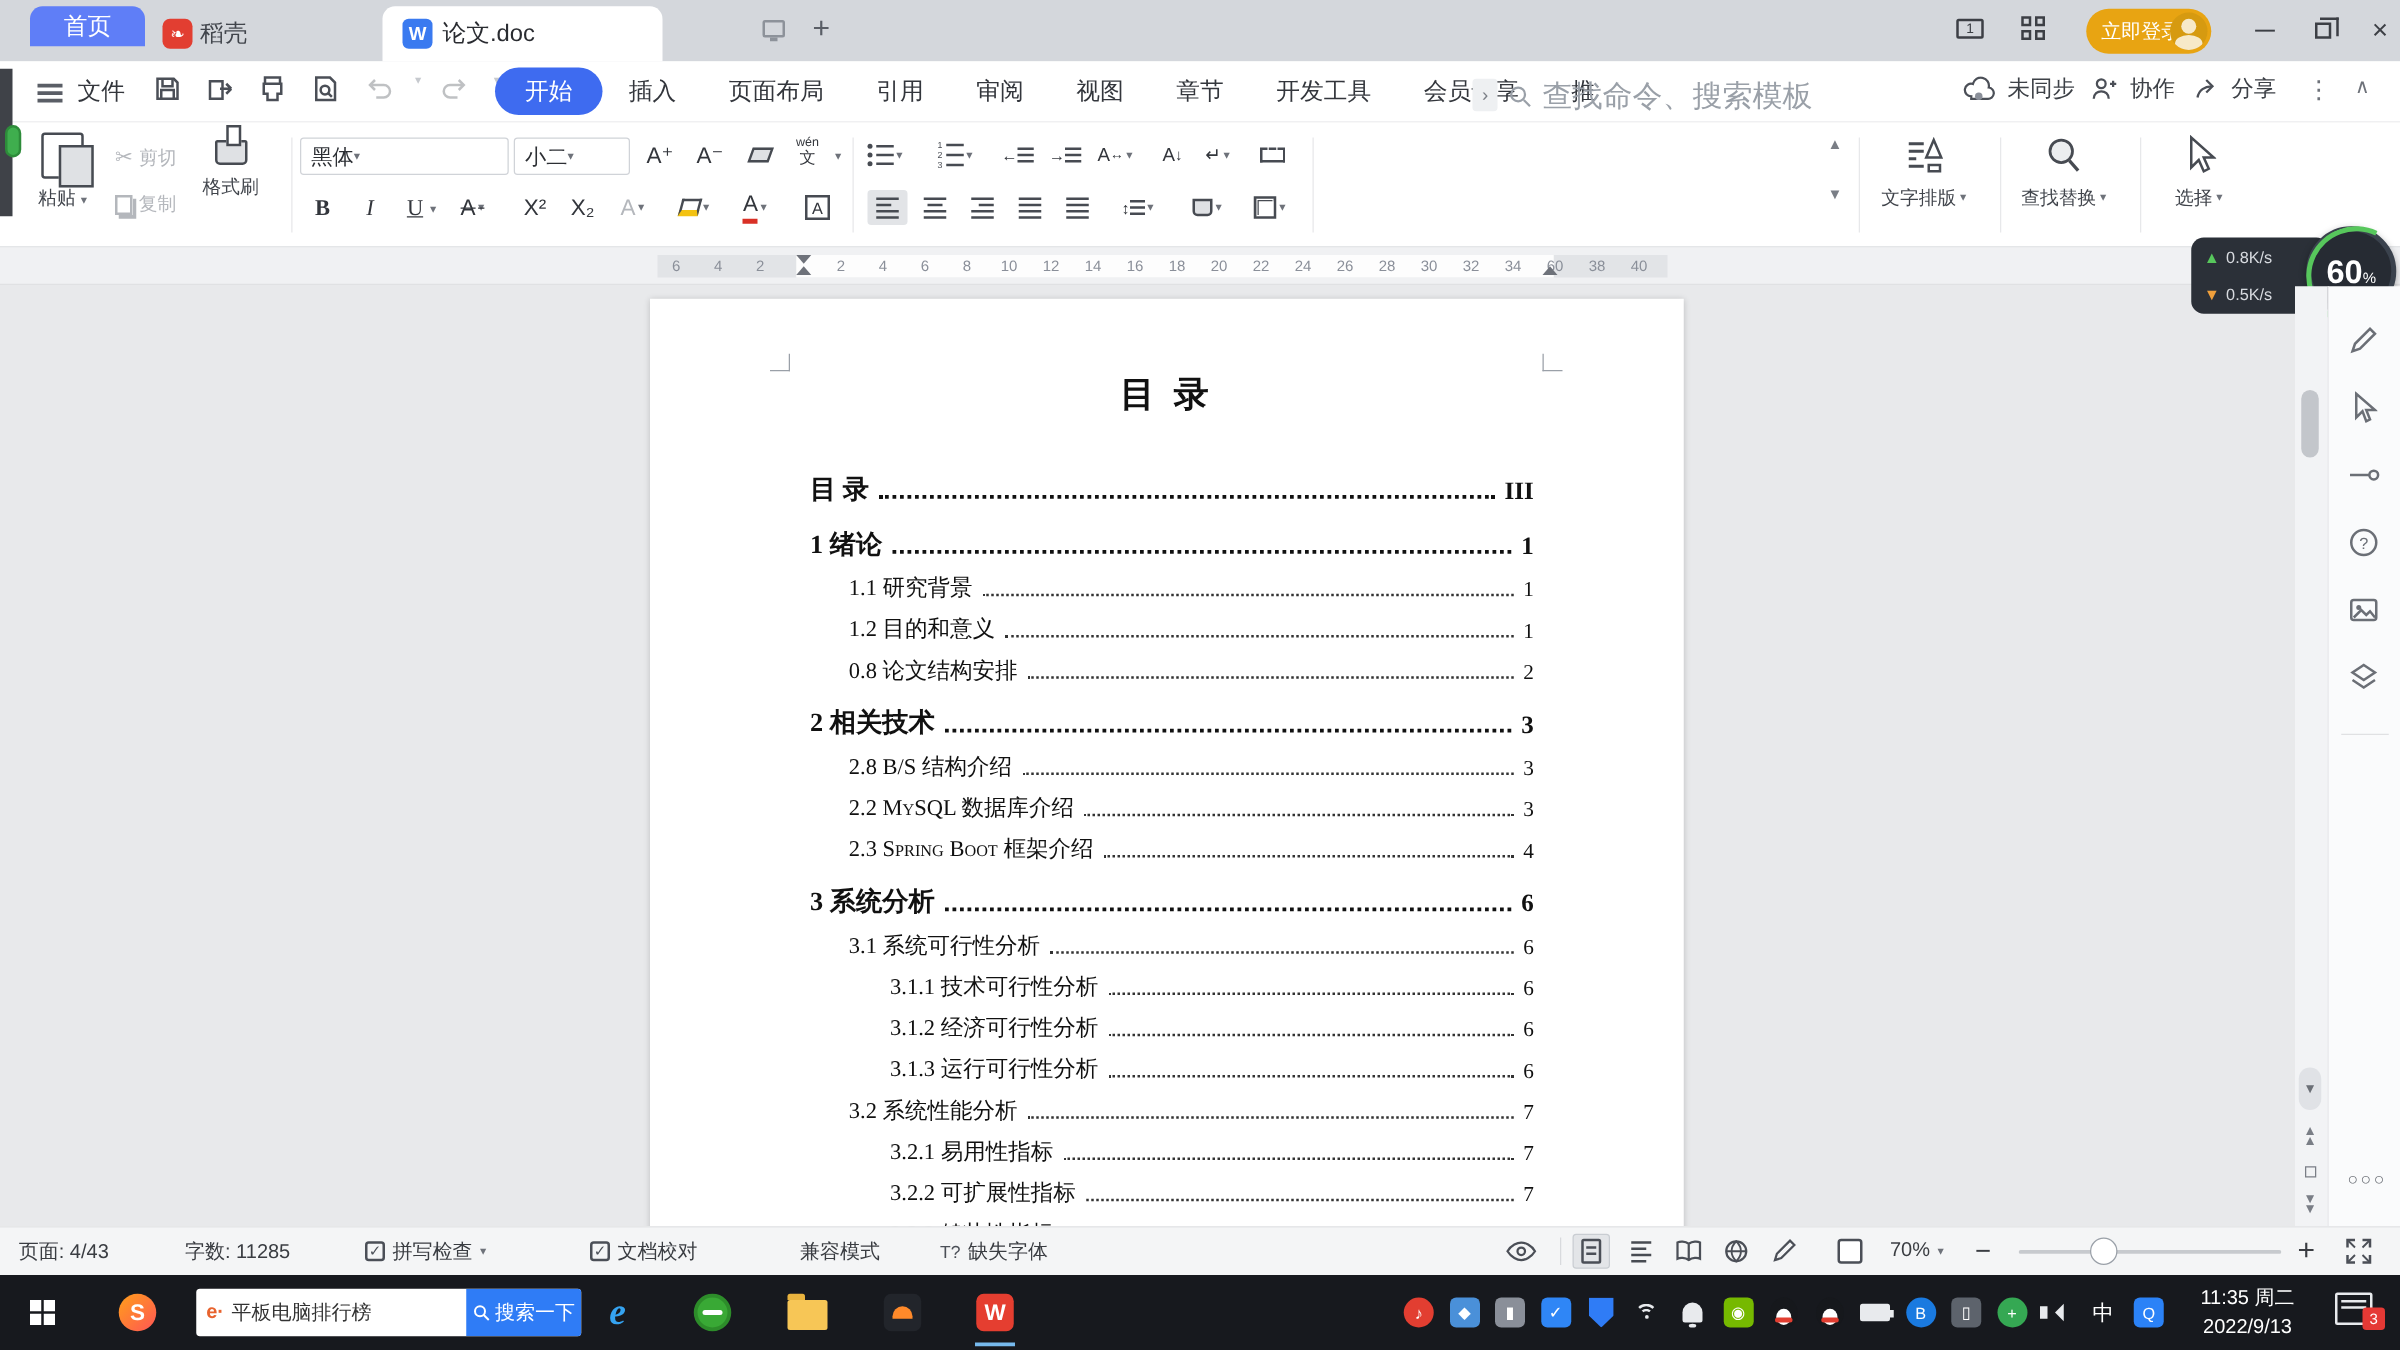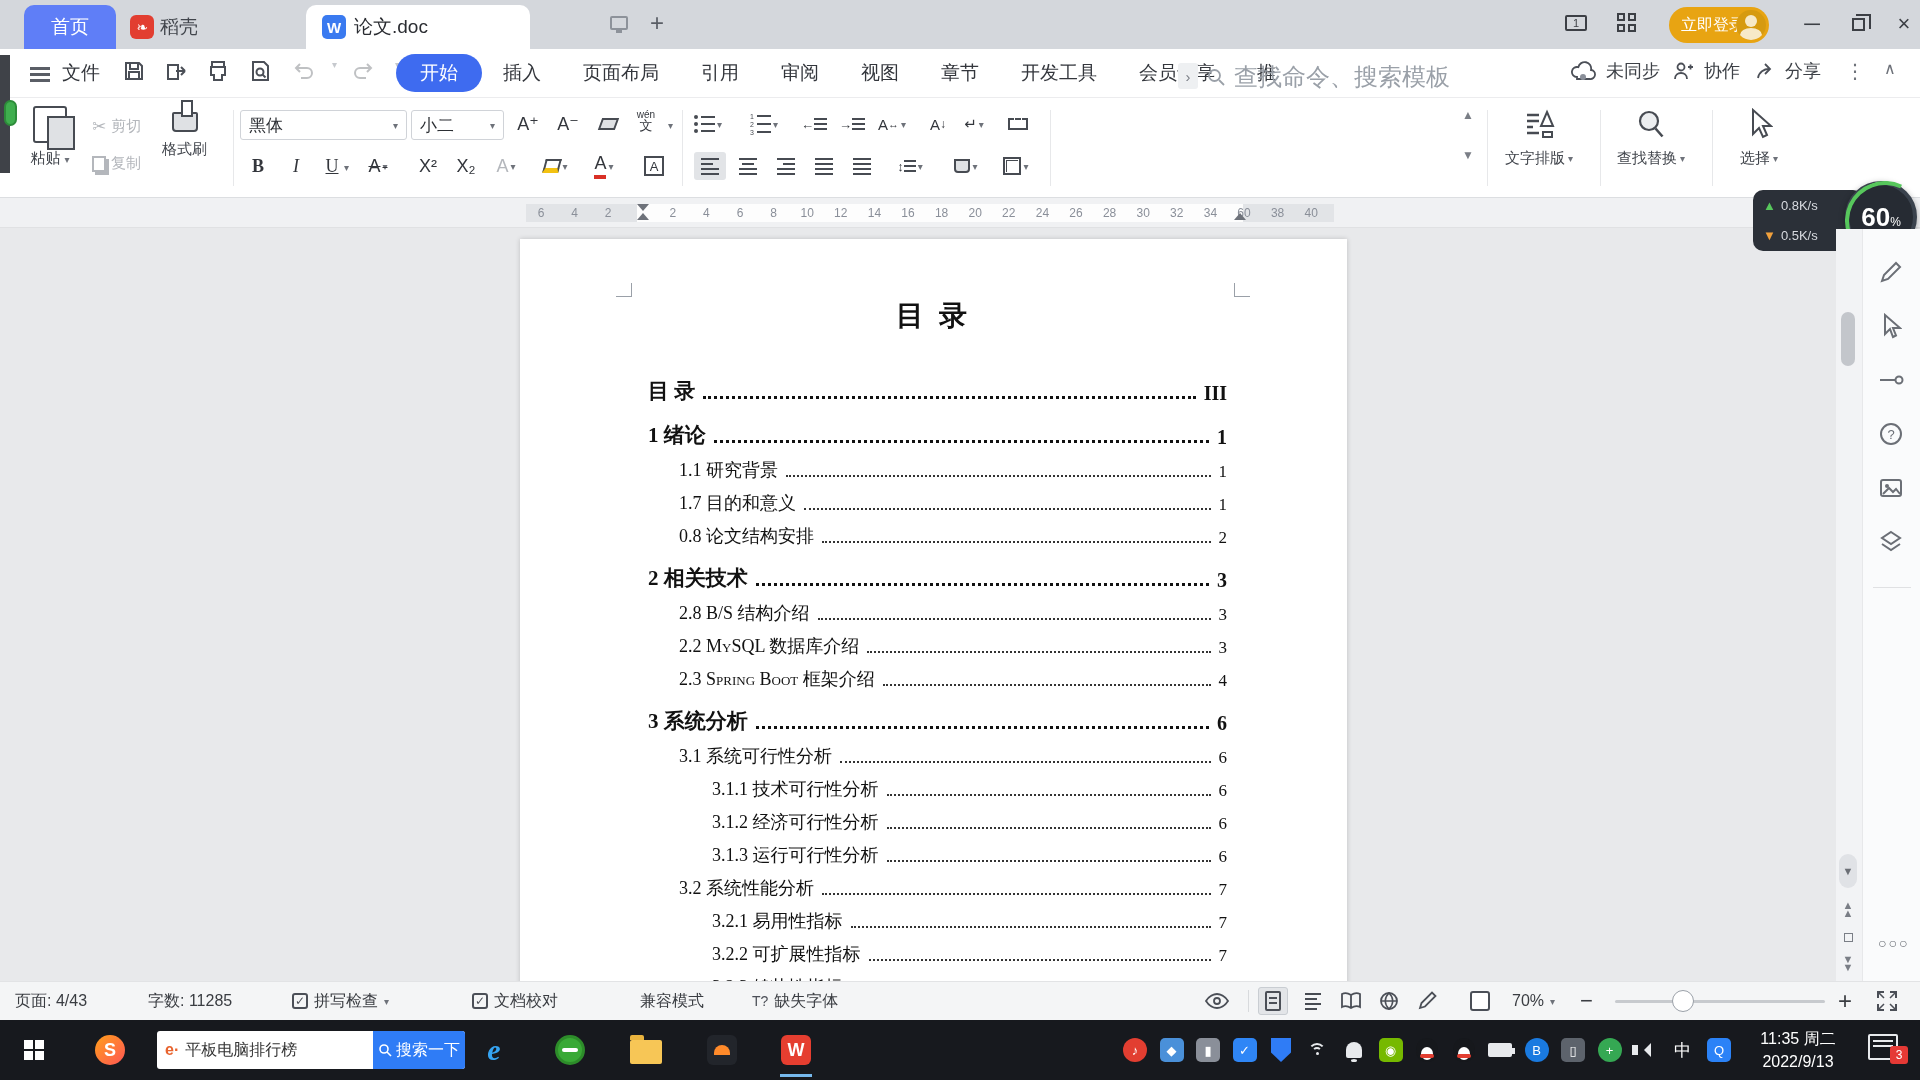--- a/index.html
+++ b/index.html
@@ -3,21 +3,21 @@
 <meta charset="utf-8">
 <style>
   *{margin:0;padding:0;box-sizing:border-box}
   html,body{width:1920px;height:1080px;overflow:hidden;font-family:"Liberation Sans","DejaVu Sans",sans-serif;}
   .screen{position:absolute;top:0;left:0;width:1920px;height:1080px;background:#e8e9eb;overflow:hidden}
   .abs{position:absolute}
   .cen{display:flex;align-items:center;justify-content:center}
 
   
   .tabbar{position:absolute;top:0;left:0;width:1920px;height:49px;background:#d4d7dc}
-  .tab-home{position:absolute;left:24px;top:5px;width:92px;height:44px;background:#5f7ef7;border-radius:10px 10px 0 0;color:#fff;font-size:19px;display:flex;align-items:center;justify-content:center}
+  .tab-home{position:absolute;left:24px;top:5px;width:92px;height:32px;background:#5f7ef7;border-radius:10px 10px 0 0;color:#fff;font-size:19px;display:flex;align-items:center;justify-content:center}
   .tab-shell{position:absolute;left:118px;top:5px;width:92px;height:44px;display:flex;align-items:center;justify-content:center;gap:6px;color:#41454c;font-size:19px}
   .shell-ic{width:24px;height:24px;border-radius:6px;background:#e23e31;color:#fff;font-size:14px;display:flex;align-items:center;justify-content:center}
   .tab-doc{position:absolute;left:306px;top:5px;width:224px;height:44px;background:#fff;border-radius:10px 10px 0 0;display:flex;align-items:center;gap:8px;padding-left:16px;color:#2a2c31;font-size:19px}
   .wps-ic{width:24px;height:24px;border-radius:5px;background:#3a7af0;color:#fff;font-weight:bold;font-size:15px;display:flex;align-items:center;justify-content:center}
   .mini-monitor{width:18px;height:14px;border:2px solid #8d929a;border-radius:2px;position:relative}
   .mini-monitor:after{content:"";position:absolute;left:4px;bottom:-5px;width:6px;height:3px;background:#8d929a}
   .login-pill{position:absolute;left:1669px;top:7px;width:100px;height:36px;background:#e8a412;border-radius:18px;color:#fff;font-size:16px;display:flex;align-items:center;padding-left:12px}
   .avatar{position:absolute;right:3px;top:3px;width:30px;height:30px;border-radius:50%;background:#d69a10;overflow:hidden}
   .avatar:before{content:"";position:absolute;left:9px;top:5px;width:12px;height:12px;border-radius:50%;background:#f7e9c8}
   .avatar:after{content:"";position:absolute;left:4px;top:18px;width:22px;height:14px;border-radius:50%;background:#f7e9c8}
@@ -44,21 +44,21 @@
   
   .ribbon{position:absolute;top:98px;left:0;width:1920px;height:100px;background:#fff;border-bottom:1px solid #dcdee1}
   .rlabel{font-size:15px;color:#41454c}
   .vsep{position:absolute;top:12px;height:76px;width:1px;background:#e7e8ea}
   .paste-big{position:absolute;left:24px;top:8px;width:52px;height:62px;display:flex;flex-direction:column;align-items:center}
   .clip{width:34px;height:40px;border:2.5px solid #474b52;border-radius:3px;position:relative;background:#fff}
   .clip:before{content:"";position:absolute;right:-10px;top:8px;width:24px;height:30px;background:#e7e8a0;background:#dfe1e4;border:2px solid #474b52}
   .smallbtn{display:flex;align-items:center;gap:5px;font-size:15px;color:#b4b7bc}
   .fmt-brush{width:26px;height:20px;background:#dfe1e4;border:2px solid #474b52;border-radius:2px 2px 4px 4px;position:relative}
   .fmt-brush:before{content:"";position:absolute;left:7px;top:-14px;width:8px;height:13px;border:2px solid #474b52;background:#fff}
-  .selbox{position:absolute;height:30px;border:1px solid #d0d3d8;border-radius:3px;background:#fff;display:flex;align-items:center;justify-content:space-between;padding:0 8px;font-size:17px;color:#2c2f34}
+  .selbox{position:absolute;height:30px;border:1px solid #d0d3d8;border-radius:3px;background:#fff;display:flex;align-items:center;padding:0 8px;font-size:17px;color:#2c2f34}
   .car{font-size:10px;color:#6e727a}
   .rb{position:absolute;width:32px;height:28px;display:flex;align-items:center;justify-content:center;font-size:18px;color:#33363c}
   .rb .car{margin-left:2px}
   .bars{display:flex;flex-direction:column;gap:3px}
   .bars i{display:block;height:2px;background:#474b52}
   .al .bars i{width:18px}
   .al.c .bars i:nth-child(2){width:12px;margin:0 auto}
   .al.l .bars i:nth-child(2){width:12px}
   .al.r .bars i:nth-child(2){width:12px;margin-left:auto}
   .activebtn{background:#e2e4e7;border-radius:3px}
@@ -579,21 +579,21 @@
             <span>1 绪论</span>
             <span class="leader"></span>
             <span class="tpage">1</span>
           </div>
           <div class="toc-row l2">
             <span>1.1 研究背景</span>
             <span class="leader"></span>
             <span class="tpage">1</span>
           </div>
           <div class="toc-row l2">
-            <span>1.7 目的和意义</span>
+            <span>1.2 目的和意义</span>
             <span class="leader"></span>
             <span class="tpage">1</span>
           </div>
           <div class="toc-row l2">
             <span>0.8 论文结构安排</span>
             <span class="leader"></span>
             <span class="tpage">2</span>
           </div>
           <div class="toc-row l1">
             <span>2 相关技术</span>

